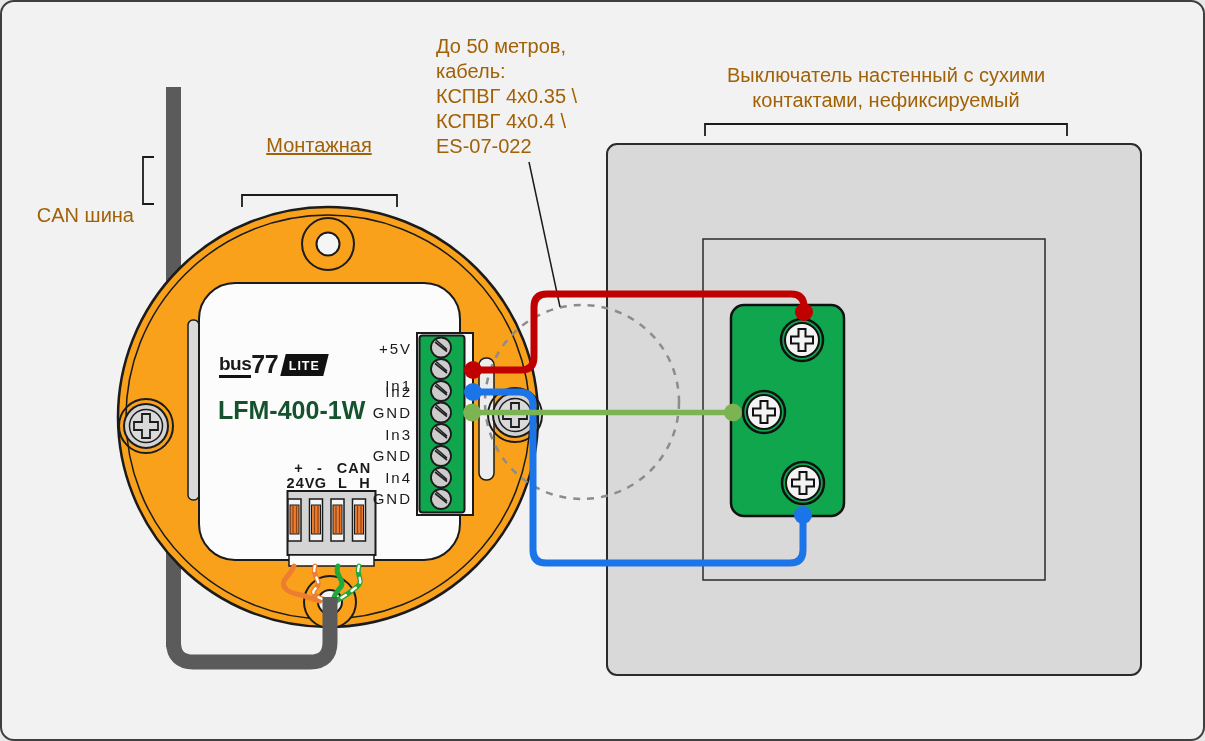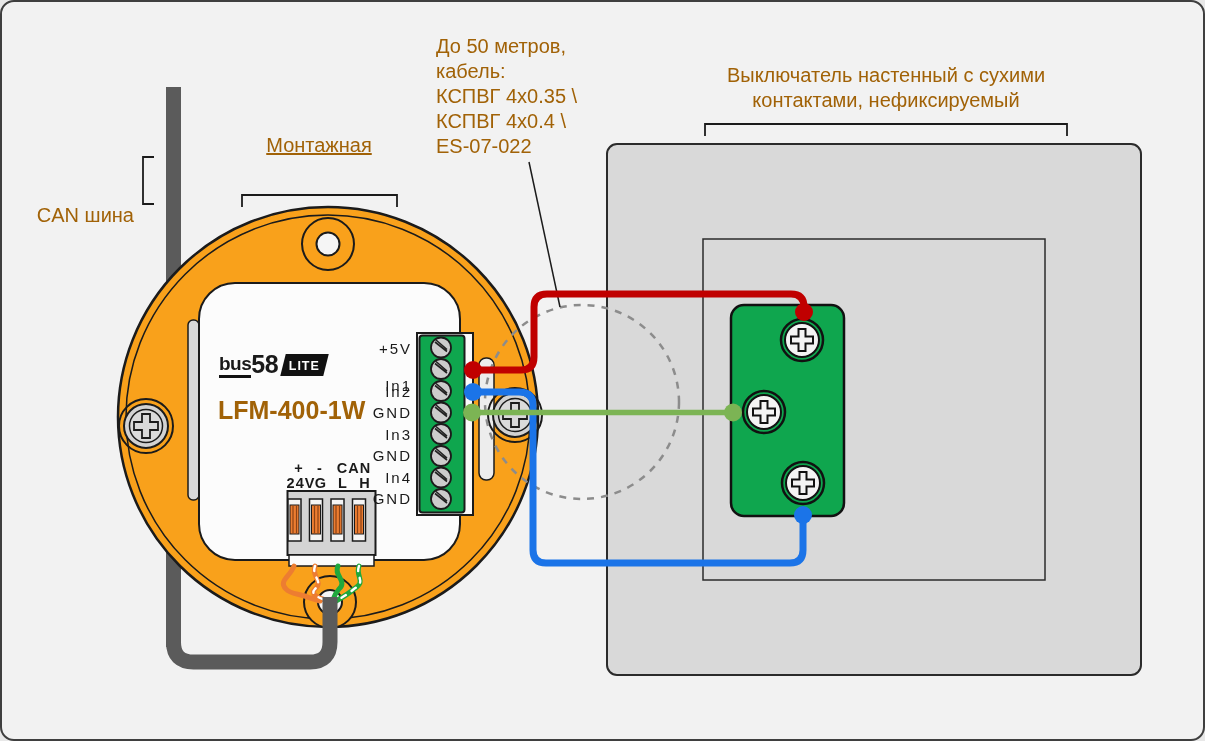--- a/index.html
+++ b/index.html
@@ -28,21 +28,21 @@
   }
   .logo{position:absolute;left:217px;top:348px;display:flex;align-items:center;}
   .brand-a{display:inline-block;font-size:19px;font-weight:700;letter-spacing:-0.5px;
     height:23px;line-height:23px;border-bottom:3px solid #111;}
   .brand-b{font-size:25px;font-weight:700;letter-spacing:-0.5px;}
   .badge{display:inline-block;background:#111;color:#fff;margin-left:5px;
     padding:2px 6px;transform:skewX(-14deg);}
   .badge span{display:inline-block;transform:skewX(14deg);
     font-size:12.5px;font-weight:700;letter-spacing:1px;}
   .model{position:absolute;left:216px;top:394px;font-size:25px;font-weight:700;
-    letter-spacing:0px;color:#a16207;}
+    letter-spacing:0px;color:#14532d;}
 </style>
 </head>
 <body>
 
 <div class="canvas">
 
   <svg width="1201" height="737" viewBox="0 0 1201 737">
 
     <g>
       <rect x="605" y="142" width="534" height="531" rx="10" stroke="#2b2b2b" stroke-width="2" fill="#D9D9D9"></rect>
@@ -208,21 +208,21 @@
     <span style="display:block;">ES-07-022</span>
   </div>
 
   <div class="lbl note center" style="left:684px;top:61px;width:400px;">
     <span style="display:block;">Выключатель настенный с сухими</span>
     <span style="display:block;">контактами, нефиксируемый</span>
   </div>
 
   <div class="logo">
     <span class="brand-a">bus</span>
-      <span class="brand-b">58</span>
+      <span class="brand-b">77</span>
     <span class="badge"><span>LITE</span></span>
   </div>
   <div class="model">LFM-400-1W</div>
 
   <div class="term-lbl" style="top:337.5px;">+5V</div>
   <div class="term-lbl" style="top:359px;margin-top:16px;">In1</div>
   <div class="term-lbl" style="top:380.5px;">In2</div>
   <div class="term-lbl" style="top:402px;">GND</div>
   <div class="term-lbl" style="top:423.5px;">In3</div>
   <div class="term-lbl" style="top:445px;">GND</div>

